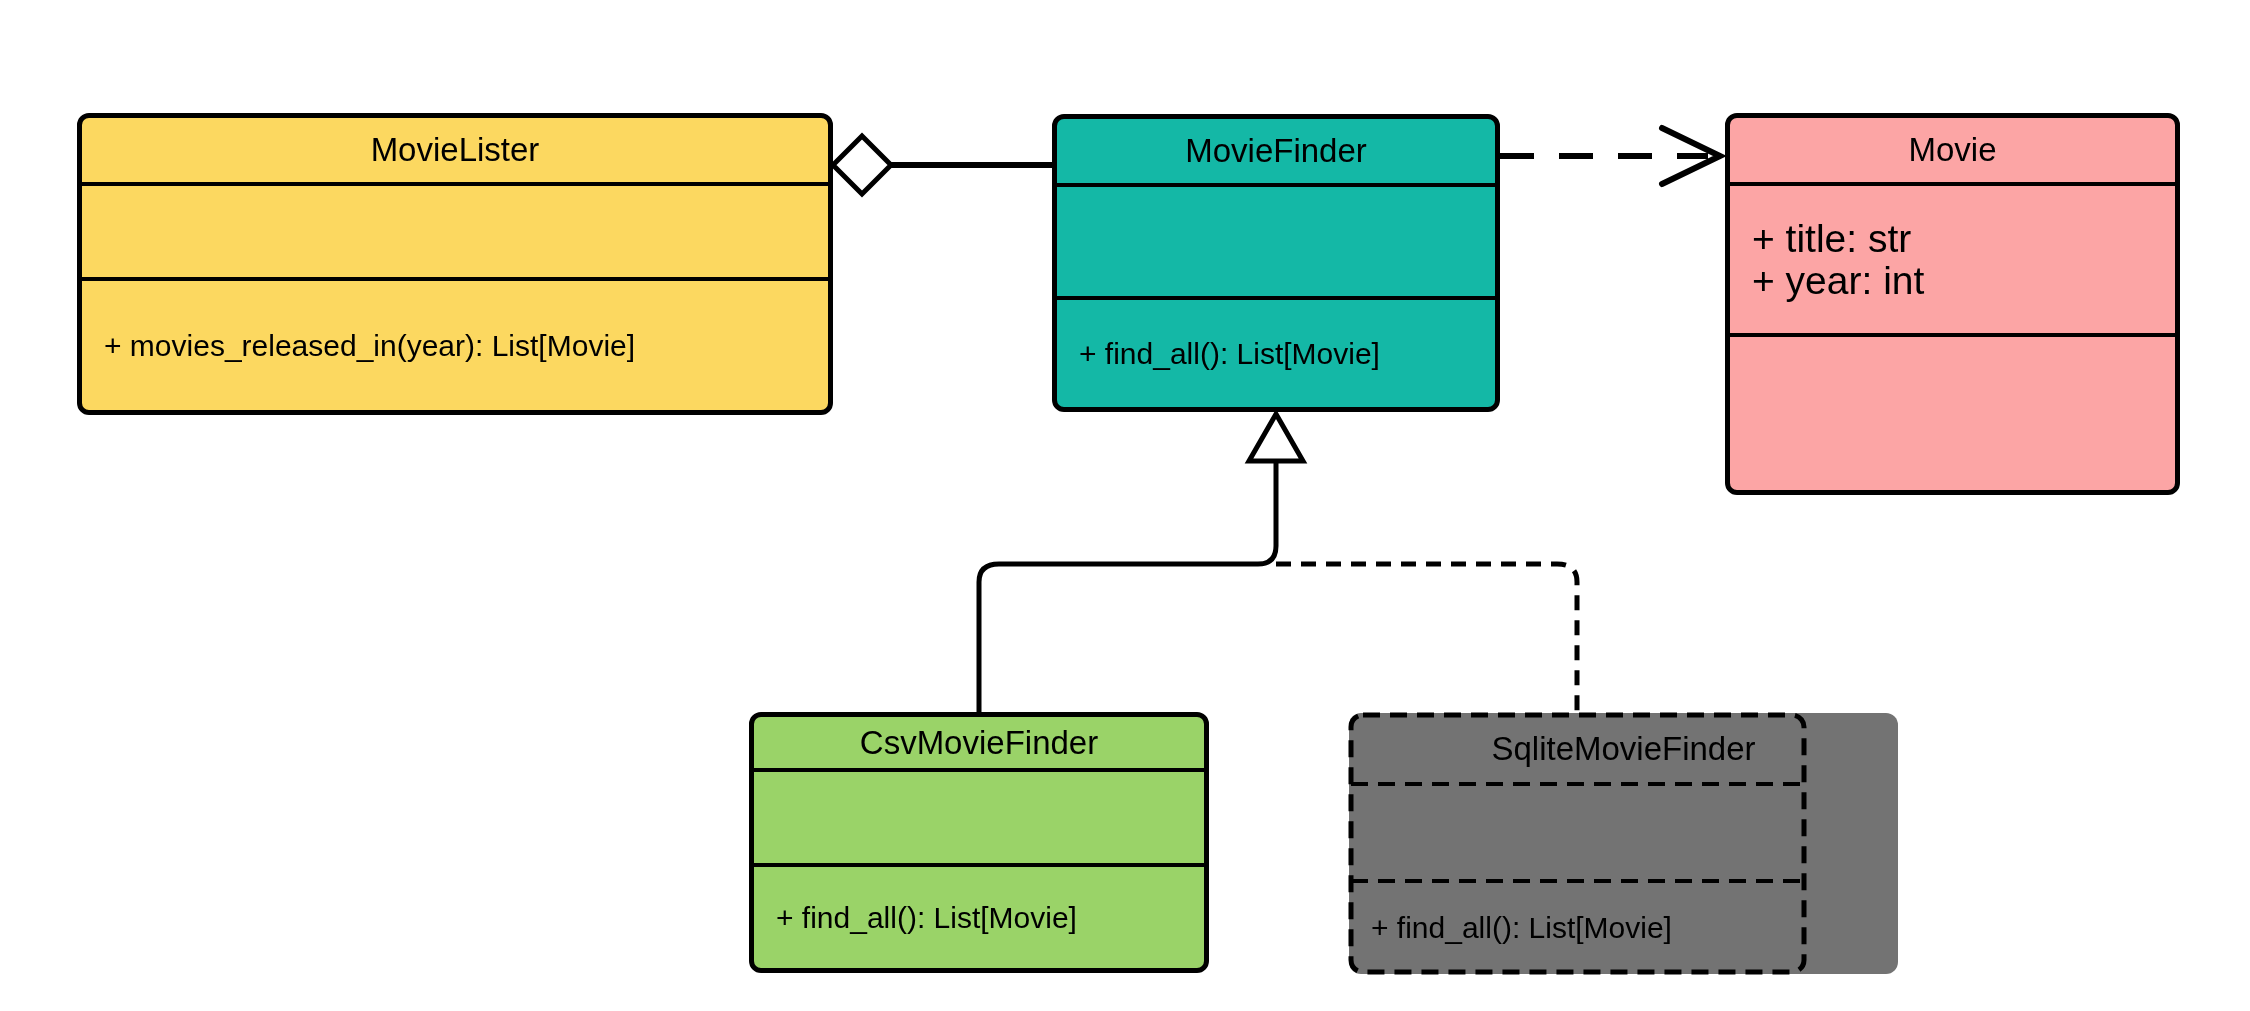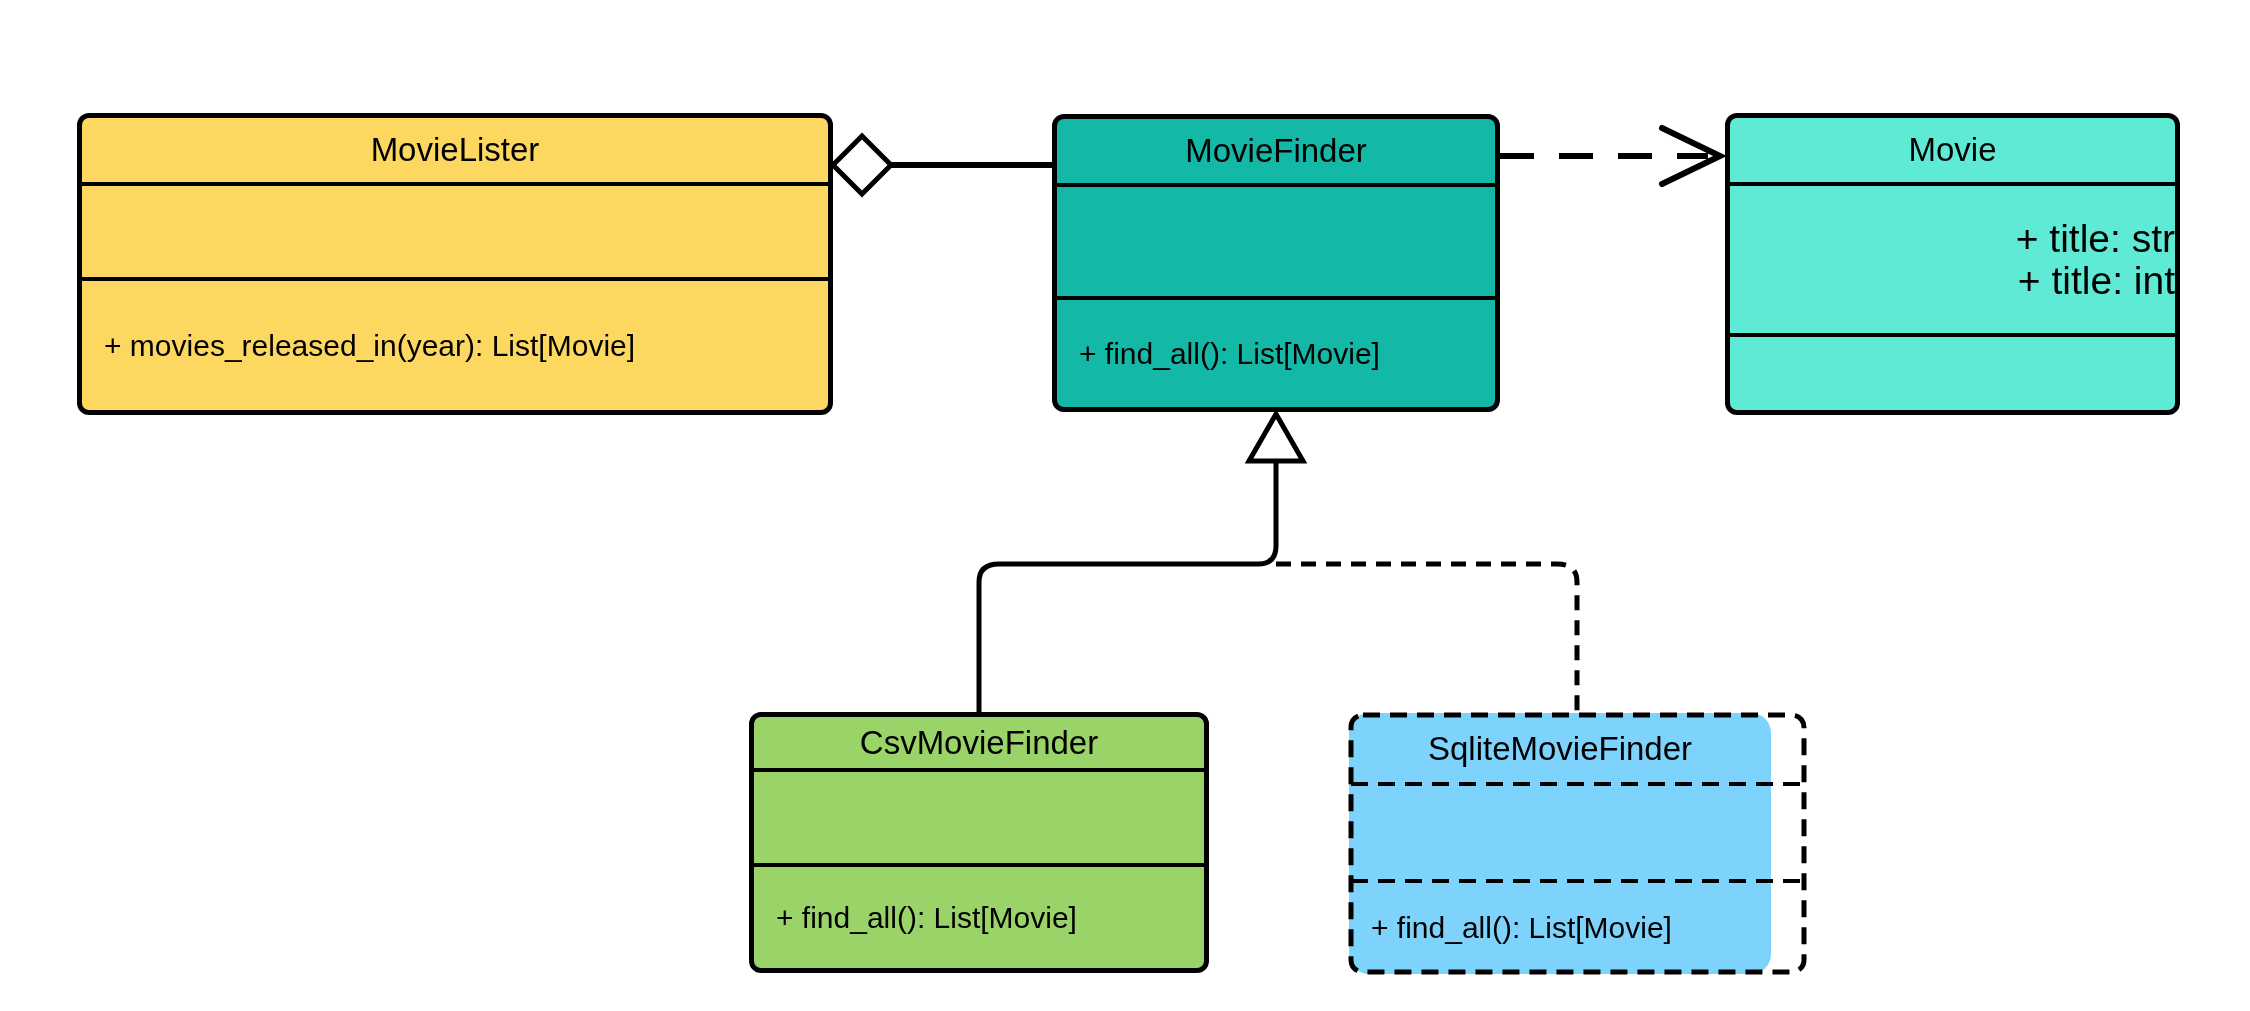--- a/index.html
+++ b/index.html
@@ -89,42 +89,42 @@
   <div class="uml-class" style="left: 1052px; top: 74px; width: 448px; height: 298px; background-color: #14b8a6;">
     <div class="compartment c-title" style="height:68px">
       <span>MovieFinder</span>
     </div>
     <div class="compartment c-attrs" style="height:113px"></div>
     <div class="compartment c-methods">
       <div class="member">+ find_all(): List[Movie]</div>
     </div>
   </div>
 
-  <div class="uml-class" style="left: 1725px; top: 73px; width: 455px; height: 302px; background-color: #5eead4; text-align: right;">
+  <div class="uml-class" style="left: 1725px; top: 73px; width: 455px; height: 382px; background-color: #fca5a5;">
     <div class="compartment c-title" style="height:68px">
       <span>Movie</span>
     </div>
     <div class="compartment c-attrs" style="height:151px">
       <div class="member">+ title: str</div>
-      <div class="member">+ title: int</div>
+      <div class="member">+ year: int</div>
     </div>
     <div class="compartment c-methods"></div>
   </div>
 
   <div class="uml-class" style="left: 749px; top: 672px; width: 460px; height: 261px; background-color: rgb(154, 211, 104);">
     <div class="compartment c-title" style="height:55px">
       <span>CsvMovieFinder</span>
     </div>
     <div class="compartment c-attrs" style="height:95px"></div>
     <div class="compartment c-methods">
       <div class="member">+ find_all(): List[Movie]</div>
     </div>
   </div>
 
-  <div class="uml-class no-border" style="left: 1349px; top: 673px; width: 422px; height: 261px; background-color: #7dd3fc; border-radius: 20px;">
+  <div class="uml-class no-border" style="left: 1349px; top: 673px; width: 549px; height: 261px; background-color: #737373;">
     <div class="compartment c-title" style="height:71px">
       <span>SqliteMovieFinder</span>
     </div>
     <div class="compartment c-attrs" style="height:97px"></div>
     <div class="compartment c-methods">
       <div class="member">+ find_all(): List[Movie]</div>
     </div>
   </div>
 
   <svg id="connector-layer" viewBox="0 0 2250 1011" xmlns="http://www.w3.org/2000/svg">

